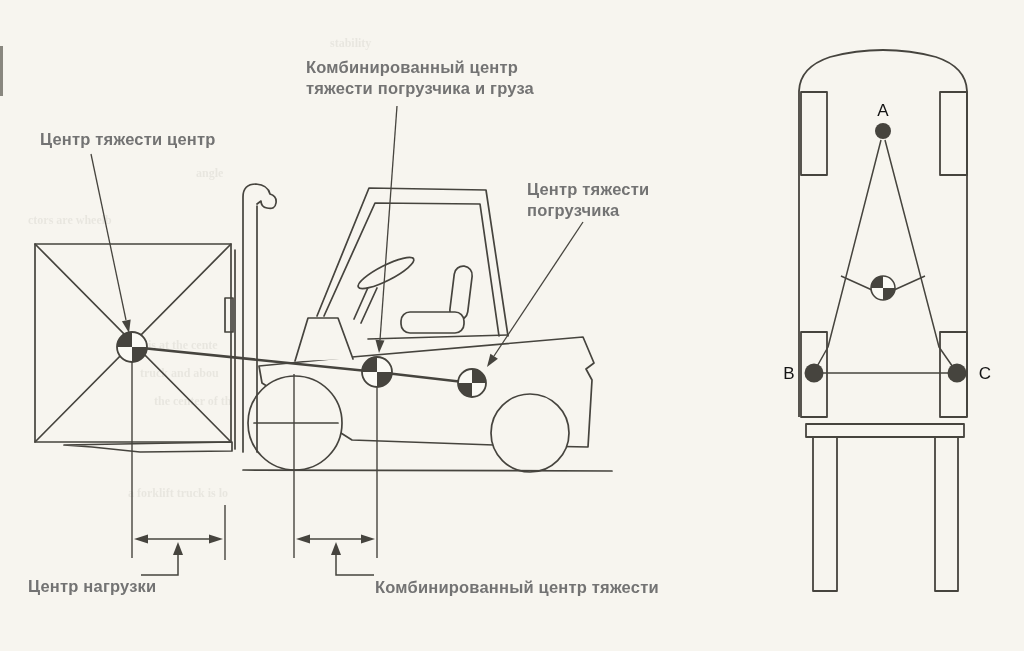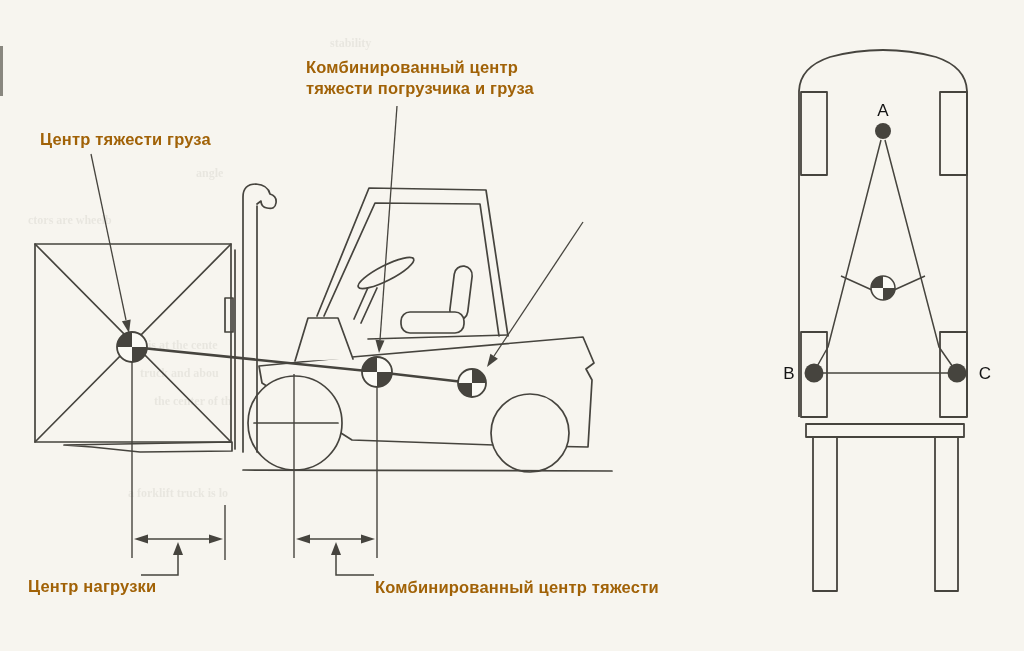--- a/index.html
+++ b/index.html
@@ -14,21 +14,21 @@
     width:1024px;height:651px;
     background:#f7f5ef;
   }
   svg{position:absolute;left:0;top:0;}
   .label{
     position:absolute;
     font-family:"Liberation Sans",sans-serif;
     font-weight:700;
     font-size:16.5px;
     line-height:21px;
-    color:#a16207;
+    color:#737373;
     white-space:pre-line;
     letter-spacing:.2px;
   }
   .bleed{
     position:absolute;
     font-family:"Liberation Serif",serif;
     font-weight:700;
     font-size:12px;
     color:#6e6c60;
     opacity:.10;
@@ -184,19 +184,21 @@
         <text x="883" y="116">A</text>
         <text x="789" y="379">B</text>
         <text x="985" y="379">C</text>
       </g>
     </g>
   </svg>
 
   <div class="label" style="left:306px;top:57px">Комбинированный центр
 тяжести погрузчика и груза</div>
 
-  <div class="label" style="left:40px;top:129px">Центр тяжести груза</div>
-
+  <div class="label" style="left:40px;top:129px">Центр тяжести центр</div>
+
+  <div class="label" style="left:527px;top:179px">Центр тяжести
+погрузчика</div>
 
   <div class="label" style="left:28px;top:576px">Центр нагрузки</div>
 
   <div class="label" style="left:375px;top:577px">Комбинированный центр тяжести</div>
 </div>
 
 </body></html>

